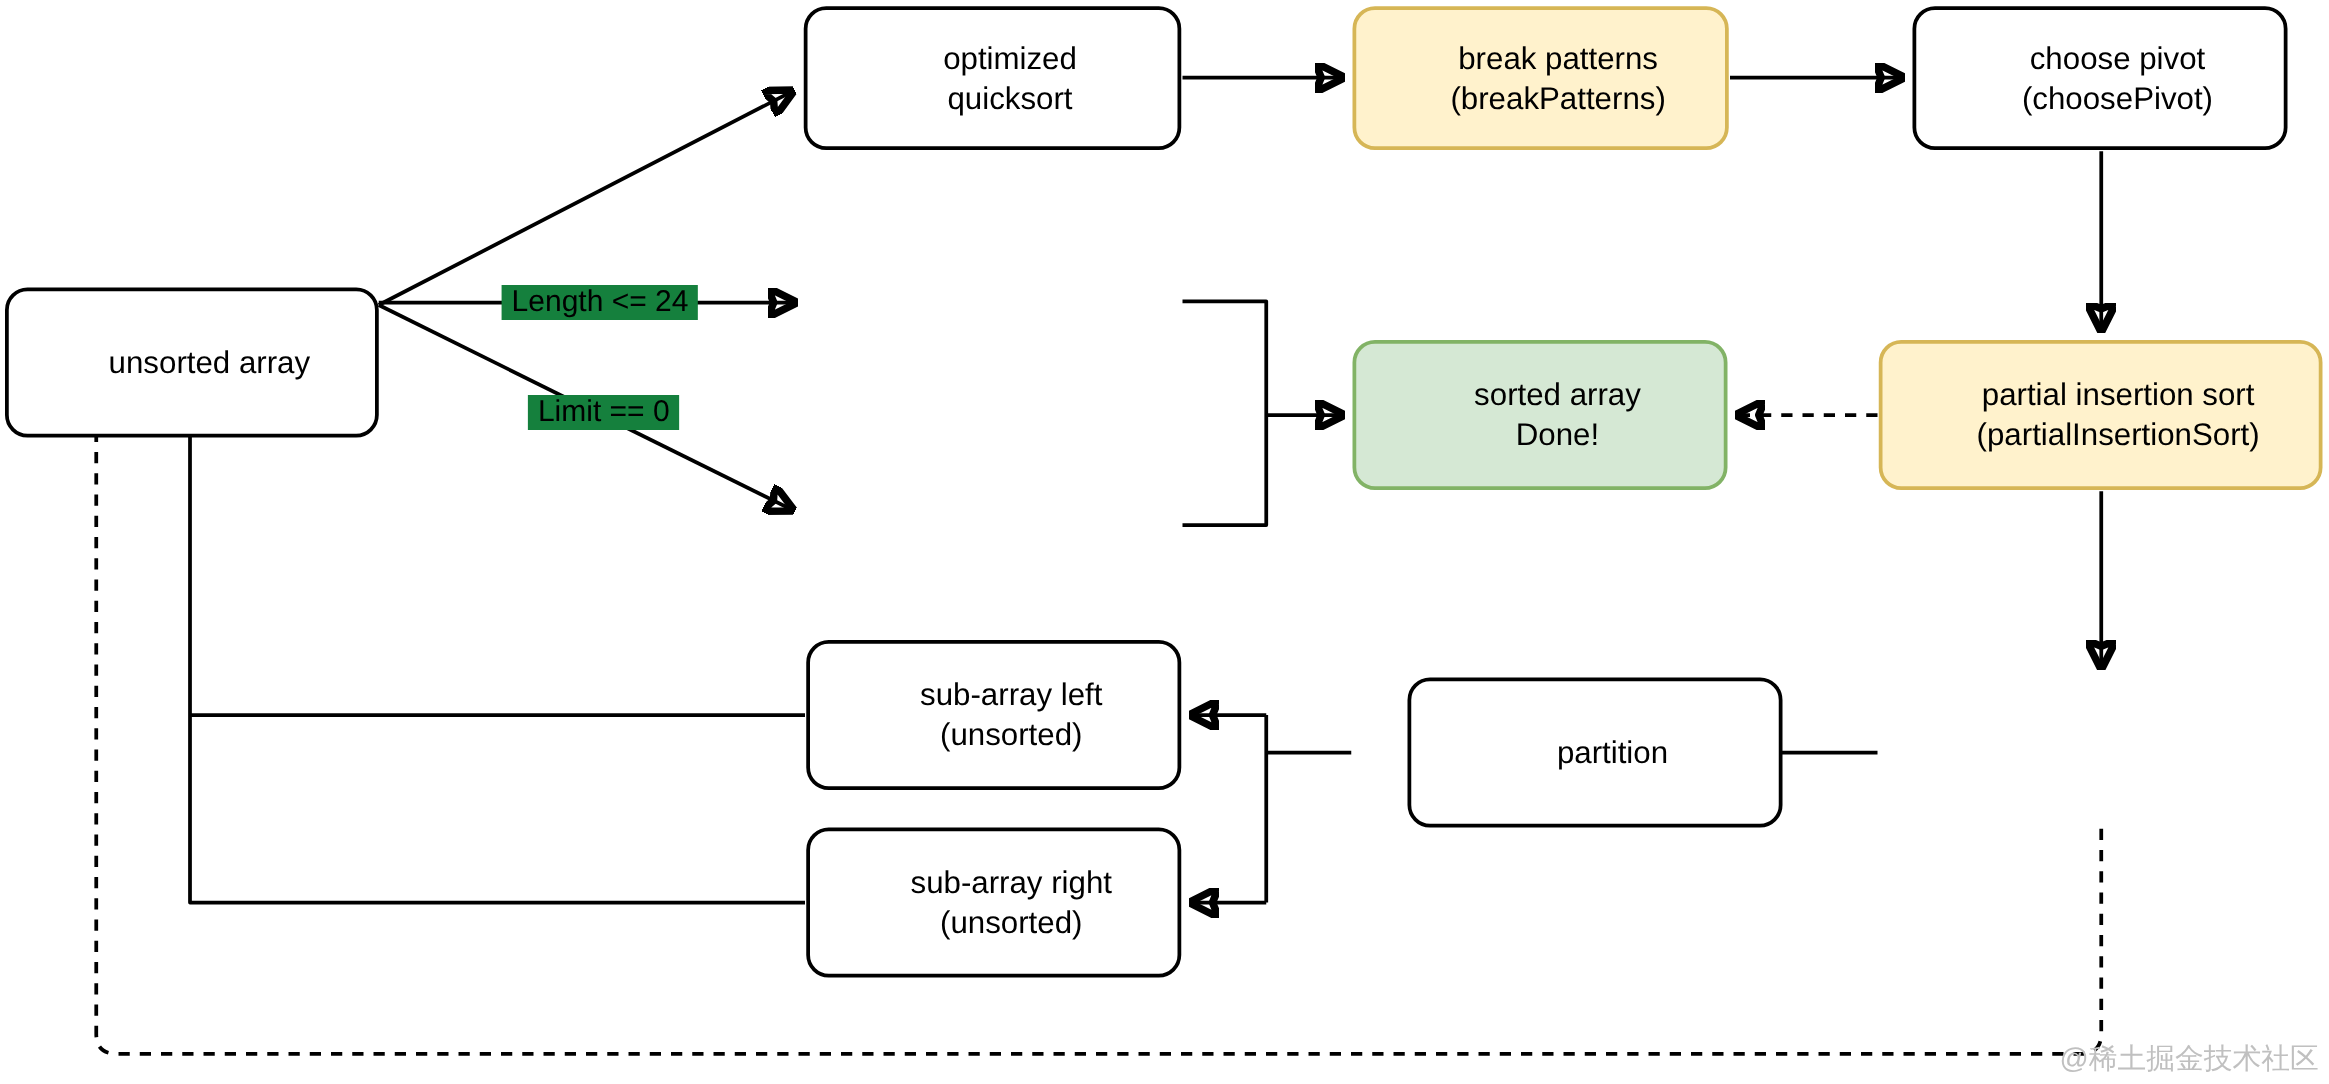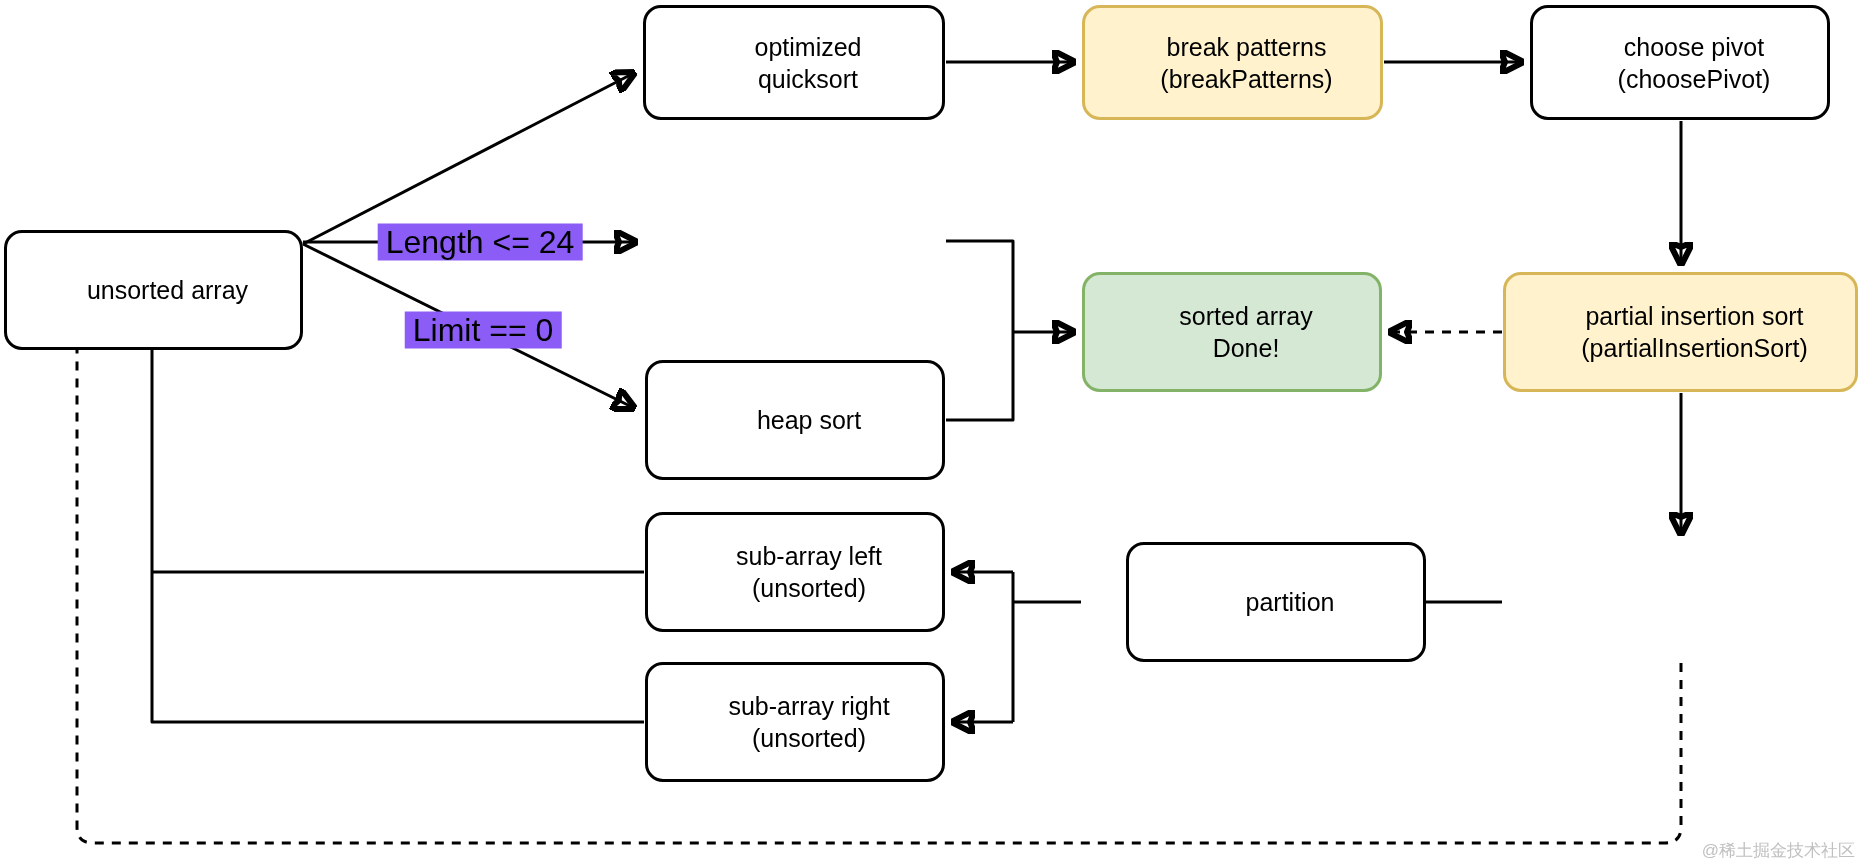--- a/index.html
+++ b/index.html
@@ -43,30 +43,30 @@
     background: var(--yellow-fill, #FFF2CC);
     border-color: var(--yellow-stroke, #D6B656);
   }
   .node.green {
     background: var(--green-fill, #D5E8D4);
     border-color: var(--green-stroke, #82B366);
   }
   .edge-label {
     position: absolute;
     transform: translate(-50%, -50%);
-    background: #8b5cf6;
+    background: #15803d;
     padding: 0 8px;
-    font-size: 32px;
+    font-size: 24px;
     white-space: nowrap;
   }
   .watermark {
     position: absolute;
     right: 8px;
     bottom: 5px;
-    font-size: 17px;
+    font-size: 23px;
     color: var(--watermark, #C0C0C0);
     text-align: right;
   }
 
   
   #n-unsorted   { left: 4px;    top: 182px; width: 299px; height: 120px; margin-top: 48px; }
   #n-optquick   { left: 643px;  top: 5px;   width: 302px; height: 115px; }
   #n-breakpat   { left: 1082px; top: 5px;   width: 301px; height: 115px; }
   #n-choosepiv  { left: 1530px; top: 5px;   width: 300px; height: 115px; }
   #n-insertion  { left: 645px;  top: 182px; width: 300px; height: 119px; }
@@ -111,21 +111,20 @@
     <path class="dashed" d="M1681,663 L1681,827 Q1681,843 1665,843 L93,843 Q77,843 77,827 L77,307" marker-end="url(#arrow)"></path>
   </svg>
 
   <div class="node" id="n-unsorted">unsorted array</div>
   <div class="node" id="n-optquick">optimized
 quicksort</div>
   <div class="node yellow" id="n-breakpat">break patterns
 (breakPatterns)</div>
   <div class="node" id="n-choosepiv">choose pivot
 (choosePivot)</div>
-  <div class="node" id="n-heap">heap sort</div>
   <div class="node green" id="n-sorted">sorted array
 Done!</div>
   <div class="node yellow" id="n-partialins">partial insertion sort
 (partialInsertionSort)</div>
   <div class="node" id="n-partition">partition</div>
   <div class="node" id="n-subleft">sub-array left
 (unsorted)</div>
   <div class="node" id="n-subright">sub-array right
 (unsorted)</div>
 

